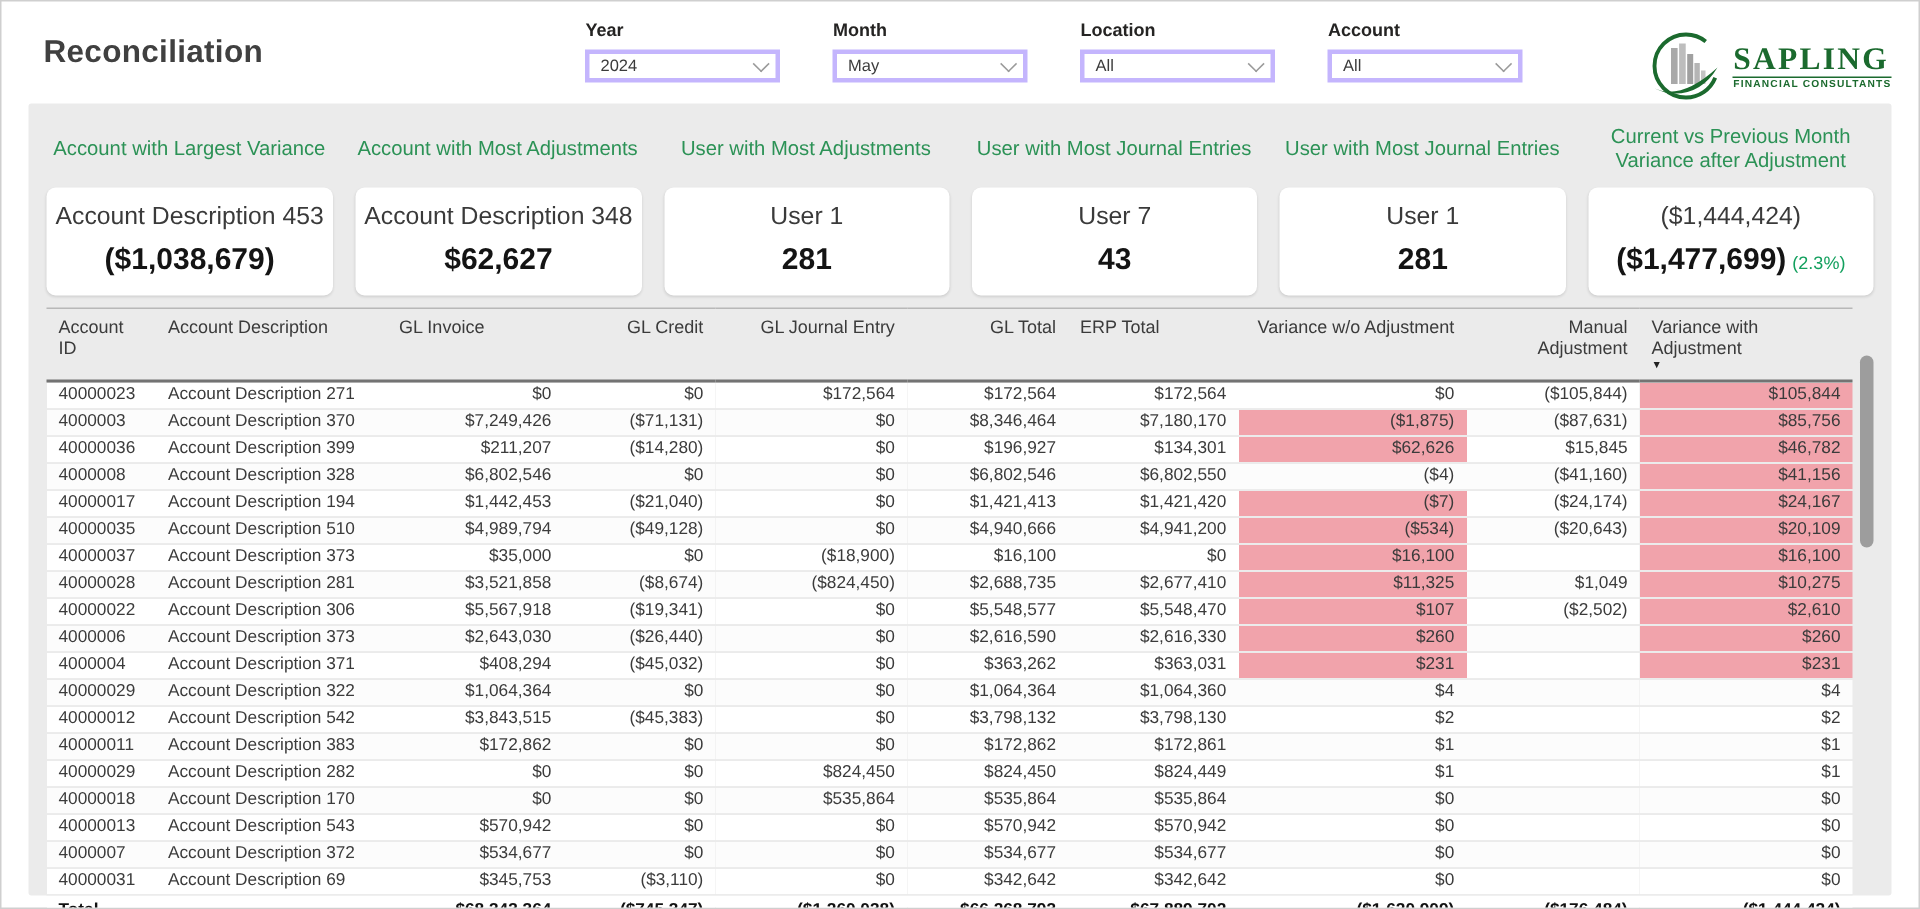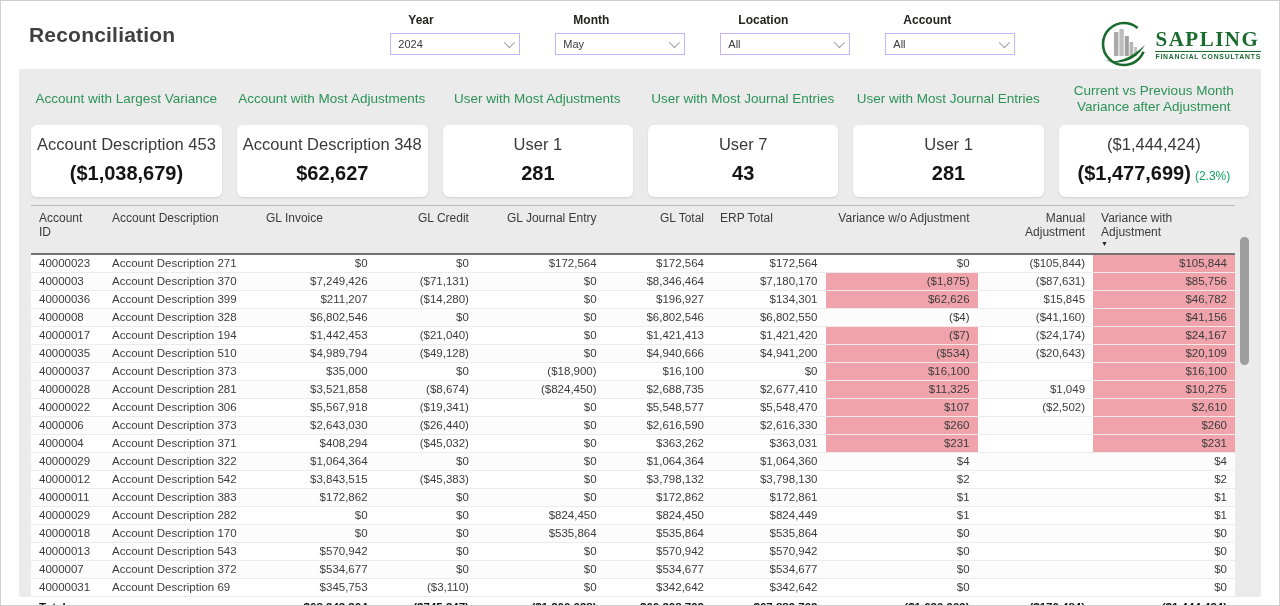--- a/index.html
+++ b/index.html
@@ -4,22 +4,22 @@
 <style>
   * { margin:0; padding:0; box-sizing:border-box; }
   html,body { width:1280px; height:606px; font-family:"Liberation Sans","DejaVu Sans",sans-serif; background:#fff; }
   .page { width:1280px; height:606px; border:1px solid #cfcfcf; background:#fff; overflow:hidden; }
 
   
   .topbar { display:flex; align-items:flex-start; padding:10px 18px 0 28px; height:66px; }
   .page-title { font-size:21px; font-weight:bold; color:#404040; margin-top:12px; letter-spacing:.2px; }
   .filters { display:flex; gap:35px; margin-left:215px; margin-top:2px; }
   .filter { width:130px; }
-  .filter-label { font-size:12px; font-weight:bold; color:#252423; margin-bottom:6px;margin-left:18px; }
-  .dropdown { height:22px; background:#fff; border:1px solid #c4b5fd; display:flex; align-items:center;
+  .filter-label { font-size:12px; font-weight:bold; color:#252423; margin-bottom:6px; }
+  .dropdown { height:22px; background:#fff; border:3px solid #c4b5fd; display:flex; align-items:center;
               justify-content:space-between; padding:0 7px; cursor:pointer; }
   .dd-value { font-size:11px; color:#3b3b3b; }
   .chev { width:8px; height:8px; border-right:1.4px solid #9a9a9a; border-bottom:1.4px solid #9a9a9a;
           transform:rotate(45deg) translateY(-2px); }
   .logo { margin-left:auto; display:flex; align-items:center; gap:6px; margin-top:8px; }
   .logo-text .logo-name { font-family:"Liberation Serif","DejaVu Serif",serif; font-size:21px; letter-spacing:1.5px;
                           color:#1b6a2e; font-weight:600; line-height:20px; }
   .logo-text .logo-sub { font-size:6.8px; letter-spacing:.8px; color:#1b6a2e; border-top:1px solid #1b6a2e;
                          margin-top:2px; padding-top:1px; font-weight:bold; }
 

